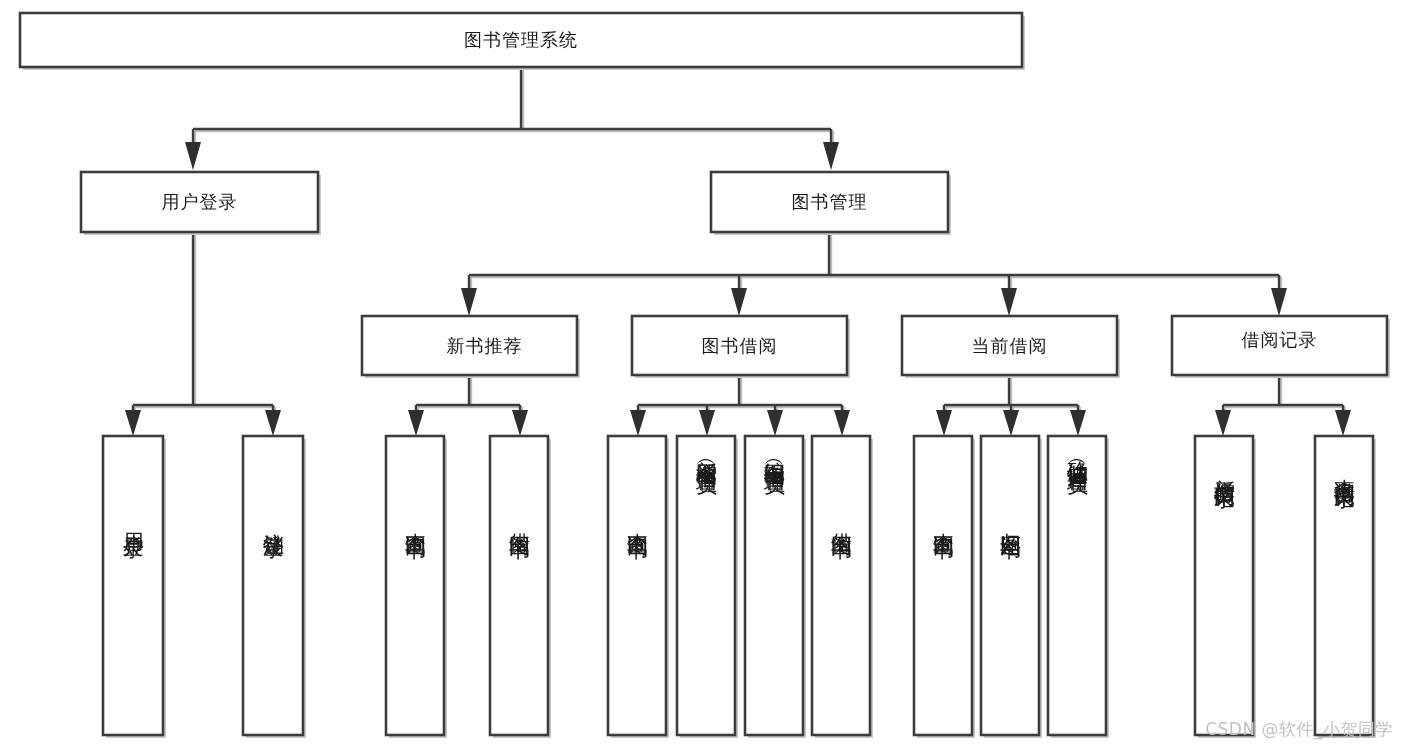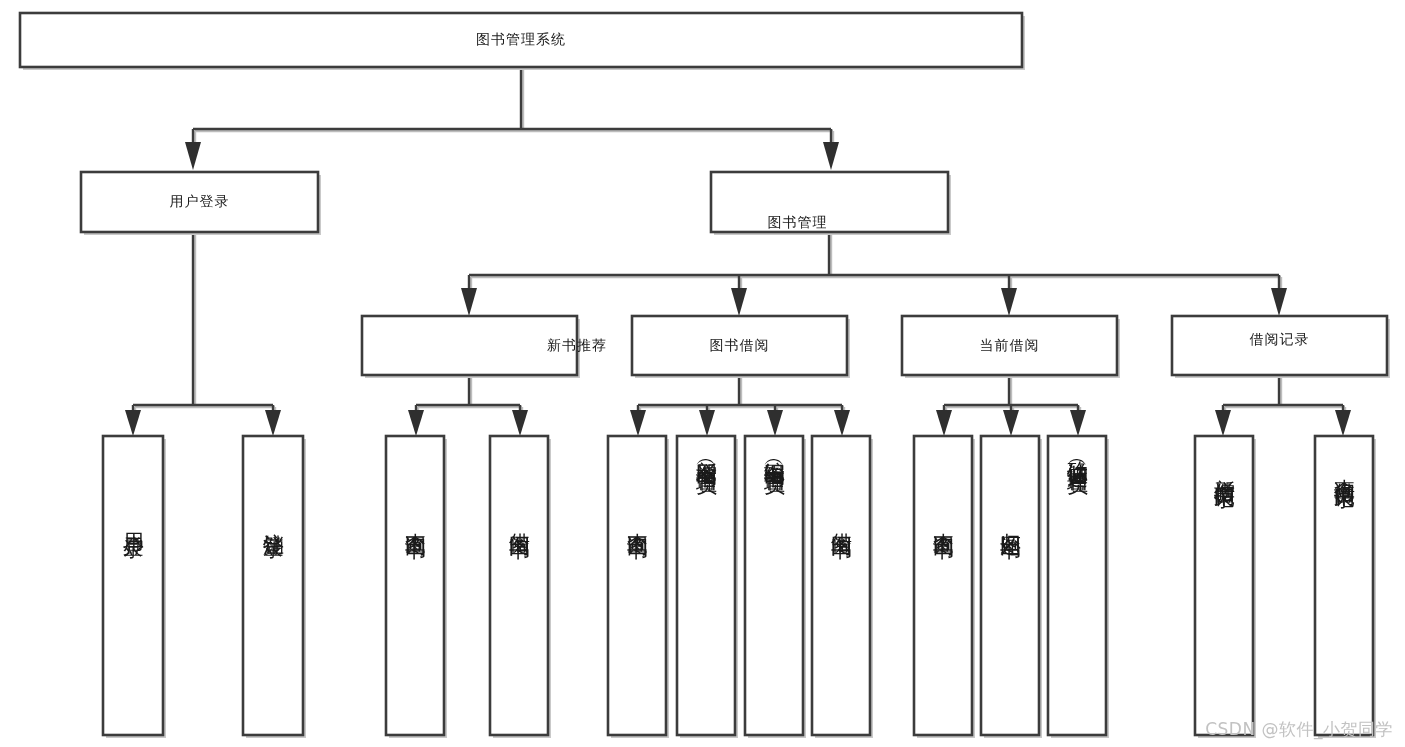--- a/index.html
+++ b/index.html
@@ -68,21 +68,21 @@
   }
   .hlabel-wrap {
     position: absolute;
     display: flex;
     align-items: center;
     justify-content: center;
     pointer-events: none;
   }
   .hlabel-text {
     font-family: Liberation Serif, serif;
-    font-size: 14px;
+    font-size: 18px;
     color: #1a1a1a;
     white-space: nowrap;
     letter-spacing: 1px;
   }
   .watermark {
     position: absolute;
     right: 12px;
     bottom: 6px;
     font-family: "DejaVu Sans", "Liberation Sans", sans-serif;
     font-size: 17px;
@@ -251,25 +251,25 @@
   </svg>
 
   <div class="hlabel-wrap" style="left:20px; top:13px; width:1002px; height:54px;">
     <span class="hlabel-text">图书管理系统</span>
   </div>
 
   <div class="hlabel-wrap" style="left:81px; top:172px; width:237px; height:60px;">
     <span class="hlabel-text">用户登录</span>
   </div>
 
-  <div class="hlabel-wrap" style="left:679px; top:172px; width:237px; height:60px;align-items:flex-end;">
+  <div class="hlabel-wrap" style="left:711px; top:172px; width:237px; height:60px;">
     <span class="hlabel-text">图书管理</span>
   </div>
 
-  <div class="hlabel-wrap" style="left:362px; top:316px; width:245px; height:59px;justify-content:flex-end;">
+  <div class="hlabel-wrap" style="left:362px; top:316px; width:245px; height:59px;">
     <span class="hlabel-text">新书推荐</span>
   </div>
 
   <div class="hlabel-wrap" style="left:632px; top:316px; width:215px; height:59px;">
     <span class="hlabel-text">图书借阅</span>
   </div>
 
   <div class="hlabel-wrap" style="left:902px; top:316px; width:215px; height:59px;">
     <span class="hlabel-text">当前借阅</span>
   </div>

